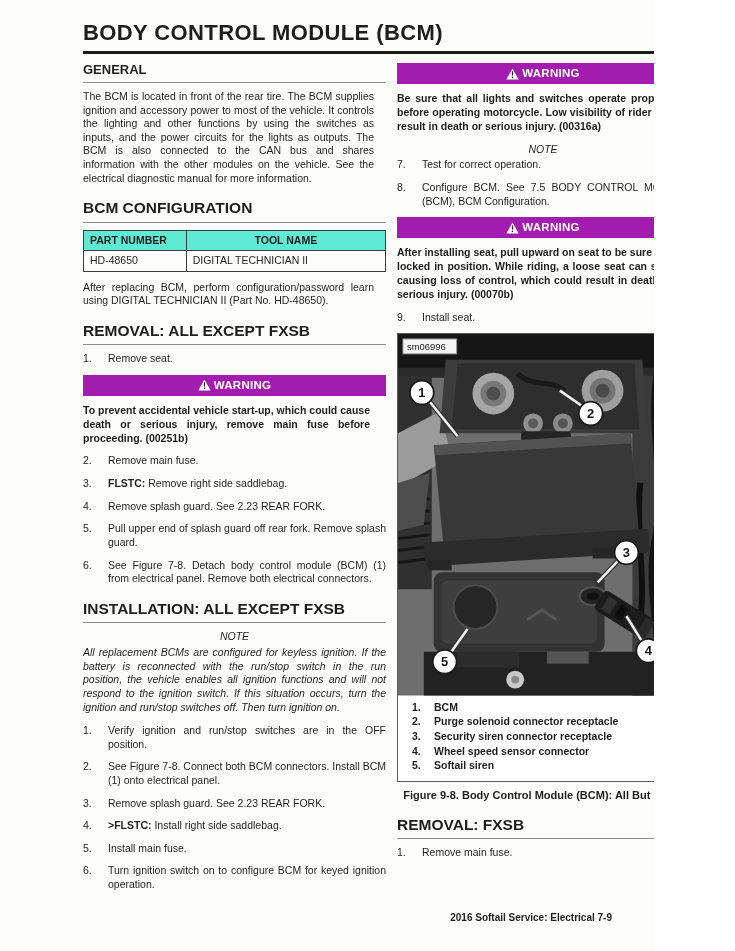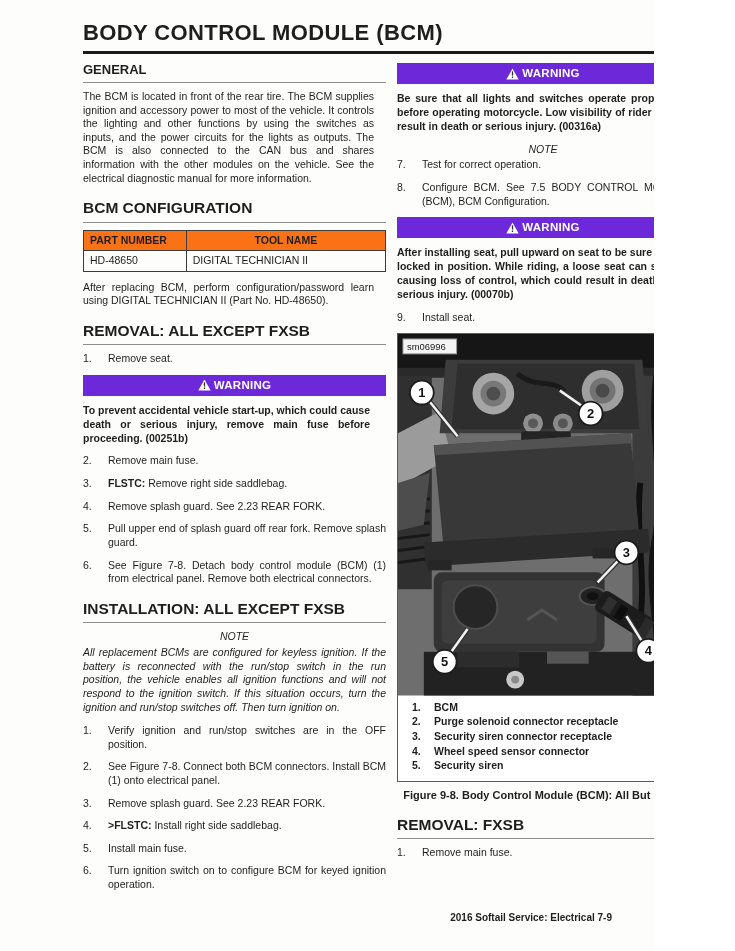--- a/index.html
+++ b/index.html
@@ -23,29 +23,29 @@
   .sechead{font-size:15.5px;font-weight:bold;border-bottom:1px solid #8d8d8d;
            padding-bottom:3px;margin:13px 0 7px 0;}
   p.body{margin:0 12px 9px 0;text-align:justify;}
   .note-head{text-align:center;font-style:italic;margin:1px 0 2px 0;}
   p.note{font-style:italic;margin:0 0 9px 0;text-align:justify;line-height:1.32;}
 
   .step{display:flex;margin:0 0 9px 0;}
   .step .num{flex:0 0 25px;}
   .step .txt{flex:1;text-align:justify;}
 
-  .warnbar{background:#6d28d9;color:#ffffff;font-weight:bold;font-size:11.5px;
+  .warnbar{background:#a21caf;color:#ffffff;font-weight:bold;font-size:11.5px;
            height:21px;display:flex;align-items:center;justify-content:center;
            gap:3px;margin:1px 0 8px 0;letter-spacing:.3px;}
   .warn-tri svg{display:block;}
   .warnbody{font-weight:bold;text-align:justify;margin:0 16px 9px 0;line-height:1.32;}
 
   table.cfg{width:100%;border-collapse:collapse;margin:2px 0 9px 0;}
   .cfg th,.cfg td{border:1px solid #3c3c3c;padding:3px 6px;font-size:10.5px;}
-  .cfg th{background:#f97316;font-weight:bold;text-align:left;}
+  .cfg th{background:#5eead4;font-weight:bold;text-align:left;}
   .cfg th.c2{text-align:center;}
   .cfg .colA{width:34%;}
 
   .figure{border:1px solid #5a5a5a;margin-top:8px;background:#fff;}
   .figure svg.photo{display:block;width:100%;height:auto;}
   .legend{padding:4px 6px 7px 6px;}
   .legend .item{display:flex;font-weight:bold;margin:1px 0;}
   .legend .item .num{flex:0 0 22px;padding-left:8px;}
   .caption{text-align:center;font-weight:bold;font-size:11px;margin:6px 0 12px 0;}
 
@@ -294,21 +294,21 @@
         <div class="item">
             <span class="num">3.</span>
             <span>Security siren connector receptacle</span>
           </div>
         <div class="item">
             <span class="num">4.</span>
             <span>Wheel speed sensor connector</span>
           </div>
         <div class="item">
             <span class="num">5.</span>
-            <span>Security siren</span>
+            <span>Softail siren</span>
           </div>
       </div>
     </div>
     <div class="caption">Figure 9-8. Body Control Module (BCM): All But FXSB</div>
 
     <div class="sechead">REMOVAL: FXSB</div>
     <div class="step">
       <span class="num">1.</span>
       <span class="txt">Remove main fuse.</span>
     </div>

